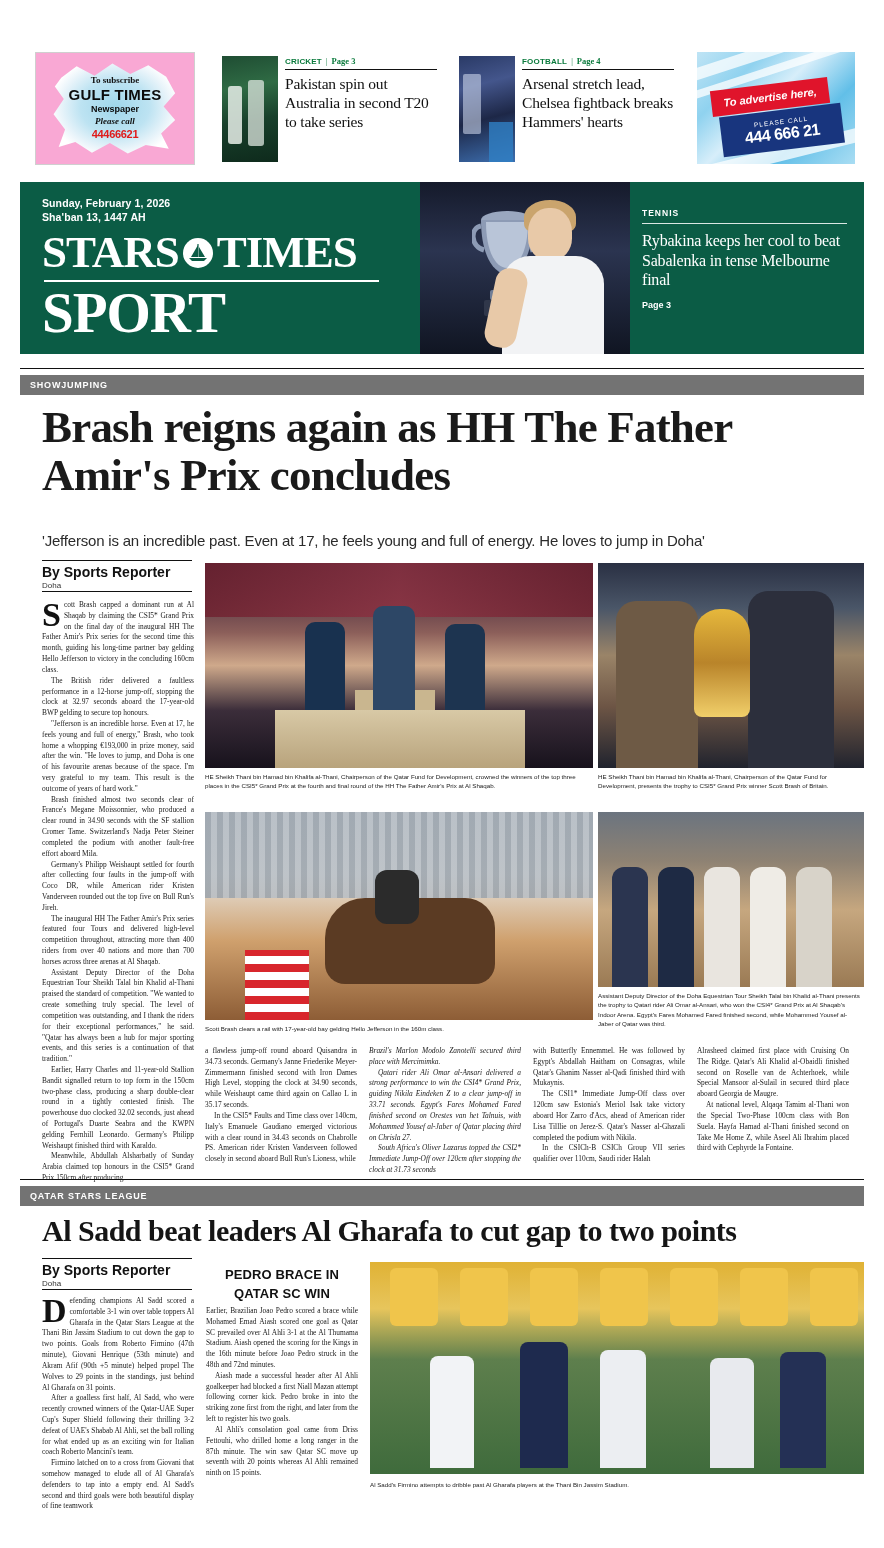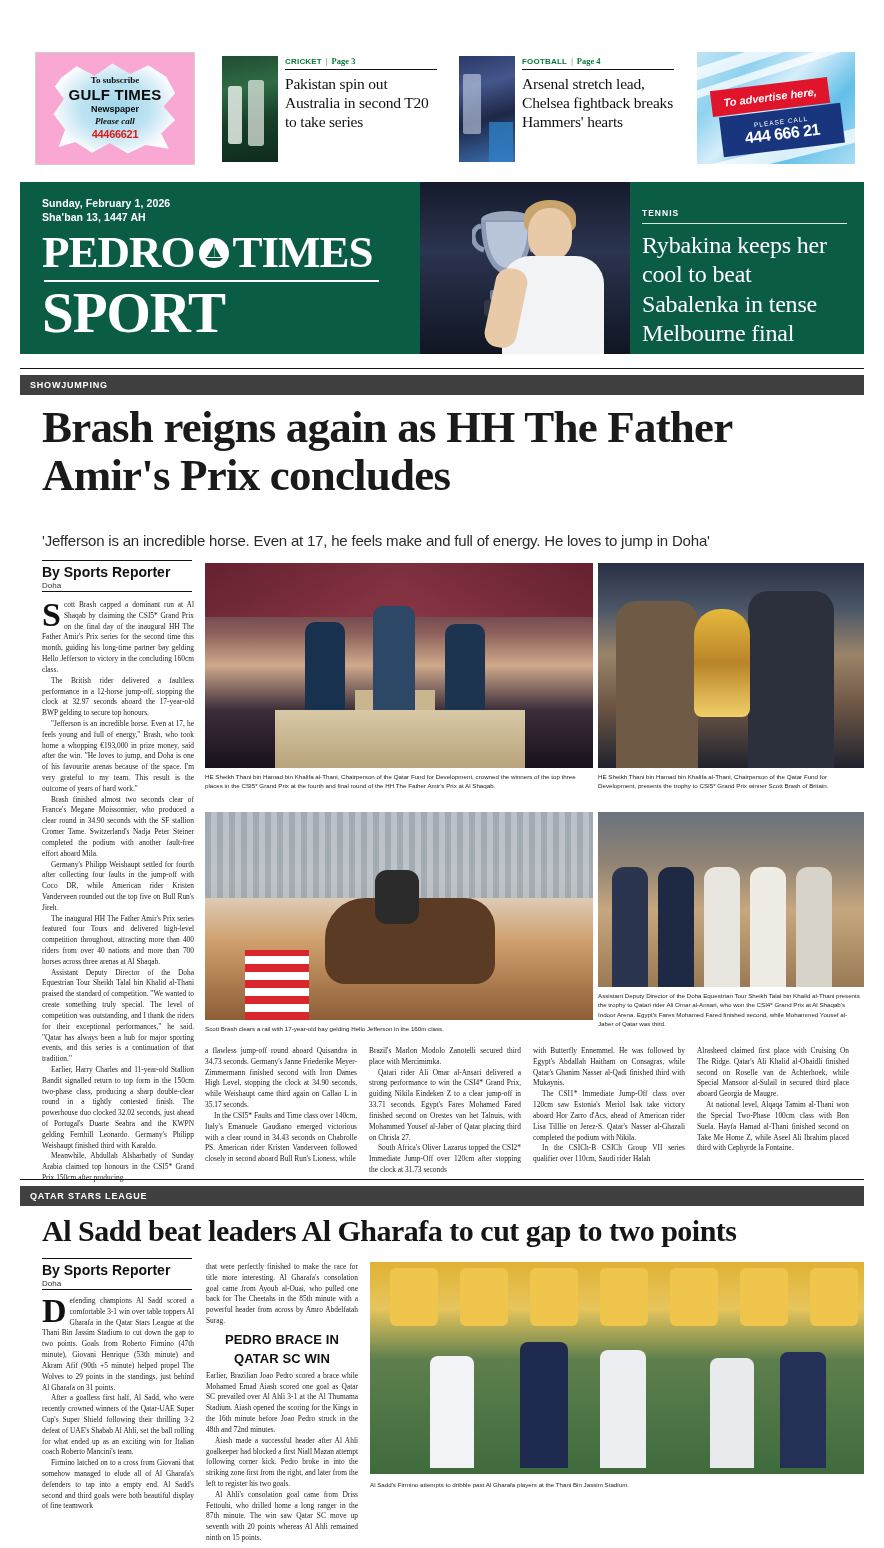--- a/index.html
+++ b/index.html
@@ -75,25 +75,25 @@
     background:linear-gradient(180deg,#151a2b 0%,#2b3450 40%,#101522 100%); }
   .trophy { position:absolute; left:52px; top:22px; }
   .player-head { position:absolute; left:108px; top:26px; width:44px; height:52px; border-radius:46% 46% 42% 42%; background:#e8c9a8; }
   .player-hair { position:absolute; left:104px; top:18px; width:52px; height:34px; border-radius:50% 50% 30% 30%; background:#caa46d; }
   .player-body { position:absolute; left:82px; top:74px; width:102px; height:98px; background:#f2f3f5; border-radius:28px 28px 0 0; }
   .player-arm { position:absolute; left:70px; top:86px; width:32px; height:80px; background:#e8c9a8; border-radius:14px; transform:rotate(12deg); }
 
   .mh-tennis { position:absolute; left:622px; top:26px; width:205px; }
   .tennis-cat { font-family:"Liberation Sans",sans-serif; font-weight:bold; font-size:8.5px; color:#ffffff; letter-spacing:1px; }
   .tennis-rule { height:1px; background:rgba(255,255,255,.85); margin:5px 0 7px 0; width:100%; }
-  .tennis-head { font-family:"Liberation Serif",serif; font-size:24px; line-height:1.22; color:#fff; letter-spacing:-.2px; }
+  .tennis-head { font-family:"Liberation Serif",serif; font-size:16px; line-height:1.22; color:#fff; letter-spacing:-.2px; }
   .tennis-page { font-family:"Liberation Sans",sans-serif; font-weight:bold; font-size:9px; color:#fff; margin-top:10px; }
 
   
-  .sec-tag { position:absolute; left:20px; width:844px; height:20px; background:#404040;
+  .sec-tag { position:absolute; left:20px; width:844px; height:20px; background:#737373;
      display:flex; align-items:center; padding-left:10px; }
   .sec-tag span { font-family:"Liberation Sans",sans-serif; font-weight:bold; font-size:9px; color:#fff; letter-spacing:.8px; }
   #tag1 { top:375px; }
   #tag2 { top:1186px; }
 
   .bigline { position:absolute; left:20px; width:844px; height:1.2px; background:#111; }
   #rule-top1 { top:368px; }
   #rule-top2 { top:1179px; }
 
   .h1 { position:absolute; left:42px; top:404px; width:820px;
@@ -221,21 +221,21 @@
         <div class="num">444 666 21</div>
       </div>
     </div>
   </div>
 
   <div class="masthead">
     <div class="mh-left">
       <div class="mh-date">Sunday, February 1, 2026</div>
       <div class="mh-date">Sha'ban 13, 1447 AH</div>
       <div class="mh-title">
-        <span>PEDRO</span>
+        <span>STARS</span>
         <span class="dhow">
           <svg width="24" height="24" viewBox="0 0 24 24">
             <path d="M3 17 L21 17 L18 20 L6 20 Z" fill="#0b5c45"></path>
             <path d="M12 3 L12 16" stroke="#0b5c45" stroke-width="1.2"></path>
             <path d="M12 4 L5 16 L12 16 Z" fill="#0b5c45"></path>
             <path d="M13 6 L19 16 L13 16 Z" fill="#0b5c45"></path>
           </svg>
         </span>
         <span>TIMES</span>
       </div>
@@ -269,21 +269,21 @@
       <div class="tennis-page">Page 3</div>
     </div>
   </div>
 
   <div class="bigline" id="rule-top1"></div>
   <div class="sec-tag" id="tag1">
     <span>SHOWJUMPING</span>
   </div>
 
   <div class="h1">Brash reigns again as HH The Father Amir's Prix concludes</div>
-  <div class="standfirst">'Jefferson is an incredible horse. Even at 17, he feels make and full of energy. He loves to jump in Doha'</div>
+  <div class="standfirst">'Jefferson is an incredible past. Even at 17, he feels young and full of energy. He loves to jump in Doha'</div>
 
   <div class="byline-rule" style="left:42px; top:560px; width:150px;"></div>
   <div class="byline" style="left:42px; top:564px;">
     <div class="who">By Sports Reporter</div>
     <div class="where">Doha</div>
   </div>
   <div class="byline-rule" style="left:42px; top:591px; width:150px;"></div>
 
   <div class="col" id="lead-col1" style="left:42px; top:600px; width:152px; height:560px;">
     <p class="first"><span class="dropcap">S</span><span>cott Brash capped a dominant run at Al Shaqab by claiming the CSI5* Grand Prix on the final day of the inaugural HH The Father Amir's Prix series for the second time this month, guiding his long-time partner bay gelding Hello Jefferson to victory in the concluding 160cm class.</span></p>
@@ -329,21 +329,21 @@
     <div class="r r4"></div>
     <div class="r r5"></div>
   </div>
   <div class="cap" style="left:598px; top:991px; width:264px;">Assistant Deputy Director of the Doha Equestrian Tour Sheikh Talal bin Khalid al-Thani presents the trophy to Qatari rider Ali Omar al-Ansari, who won the CSI4* Grand Prix at Al Shaqab's Indoor Arena. Egypt's Fares Mohamed Fared finished second, while Mohammed Yousef al-Jaber of Qatar was third.</div>
 
   <div class="col" style="left:205px; top:1046px; width:152px;">
     <p class="first">a flawless jump-off round aboard Quisandra in 34.73 seconds. Germany's Janne Friederike Meyer-Zimmermann finished second with Iron Dames High Level, stopping the clock at 34.90 seconds, while Weishaupt came third again on Callao L in 35.17 seconds.</p>
     <p>In the CSI5* Faults and Time class over 140cm, Italy's Emanuele Gaudiano emerged victorious with a clear round in 34.43 seconds on Chabrolle PS. American rider Kristen Vanderveen followed closely in second aboard Bull Run's Lioness, while</p>
   </div>
 
-  <div class="col" style="left:369px; top:1046px; width:152px;">
+  <div class="col" style="left:369px; top:1046px; width:152px;font-style:italic;">
     <p class="first">Brazil's Marlon Modolo Zanotelli secured third place with Mercimimka.</p>
     <p>Qatari rider Ali Omar al-Ansari delivered a strong performance to win the CSI4* Grand Prix, guiding Nikila Eindeken Z to a clear jump-off in 33.71 seconds. Egypt's Fares Mohamed Fared finished second on Orestes van het Talnuis, with Mohammed Yousef al-Jaber of Qatar placing third on Chrisla 27.</p>
     <p>South Africa's Oliver Lazarus topped the CSI2* Immediate Jump-Off over 120cm after stopping the clock at 31.73 seconds</p>
   </div>
 
   <div class="col" style="left:533px; top:1046px; width:152px;">
     <p class="first">with Butterfly Ennemmel. He was followed by Egypt's Abdallah Haitham on Consagras, while Qatar's Ghanim Nasser al-Qadi finished third with Mukaynis.</p>
     <p>The CSI1* Immediate Jump-Off class over 120cm saw Estonia's Meriol Isak take victory aboard Hor Zarro d'Acs, ahead of American rider Lisa Tilllie on Jerez-S. Qatar's Nasser al-Ghazali completed the podium with Nikila.</p>
     <p>In the CSICh-B CSICh Group VII series qualifier over 110cm, Saudi rider Halah</p>
   </div>
@@ -367,21 +367,20 @@
   </div>
   <div class="byline-rule" style="left:42px; top:1289px; width:150px;"></div>
 
   <div class="col" style="left:42px; top:1296px; width:152px;">
     <p class="first"><span class="dropcap">D</span><span>efending champions Al Sadd scored a comfortable 3-1 win over table toppers Al Gharafa in the Qatar Stars League at the Thani Bin Jassim Stadium to cut down the gap to two points. Goals from Roberto Firmino (47th minute), Giovani Henrique (53th minute) and Akram Afif (90th +5 minute) helped propel The Wolves to 29 points in the standings, just behind Al Gharafa on 31 points.</span></p>
     <p>After a goalless first half, Al Sadd, who were recently crowned winners of the Qatar-UAE Super Cup's Super Shield following their thrilling 3-2 defeat of UAE's Shabab Al Ahli, set the ball rolling for what ended up as an exciting win for Italian coach Roberto Mancini's team.</p>
     <p>Firmino latched on to a cross from Giovani that somehow managed to elude all of Al Gharafa's defenders to tap into a empty end. Al Sadd's second and third goals were both beautiful display of fine teamwork</p>
   </div>
 
   <div class="col" style="left:206px; top:1262px; width:152px;">
-    <p class="first">that were perfectly finished to make the race for title more interesting. Al Gharafa's consolation goal came from Ayoub al-Ouai, who pulled one back for The Cheetahs in the 85th minute with a powerful header from across by Amro Abdelfatah Surag.</p>
     <div class="subhead">PEDRO BRACE IN QATAR SC WIN</div>
     <p class="first">Earlier, Brazilian Joao Pedro scored a brace while Mohamed Emad Aiash scored one goal as Qatar SC prevailed over Al Ahli 3-1 at the Al Thumama Stadium. Aiash opened the scoring for the Kings in the 16th minute before Joao Pedro struck in the 48th and 72nd minutes.</p>
     <p>Aiash made a successful header after Al Ahli goalkeeper had blocked a first Niall Mazan attempt following corner kick. Pedro broke in into the striking zone first from the right, and later from the left to register his two goals.</p>
     <p>Al Ahli's consolation goal came from Driss Fettouhi, who drilled home a long ranger in the 87th minute. The win saw Qatar SC move up seventh with 20 points whereas Al Ahli remained ninth on 15 points.</p>
   </div>
 
   <div class="ph p5">
     <div class="seat" style="left:20px;"></div>
     <div class="seat" style="left:90px;"></div>
     <div class="seat" style="left:160px;"></div>

